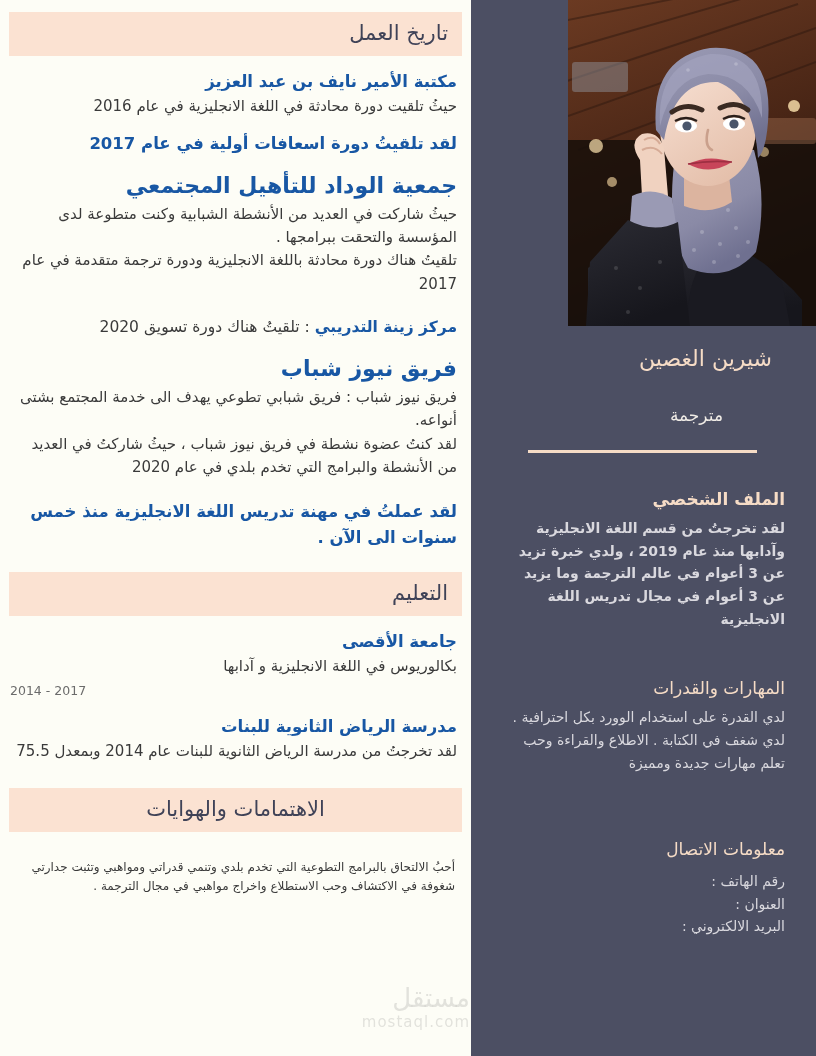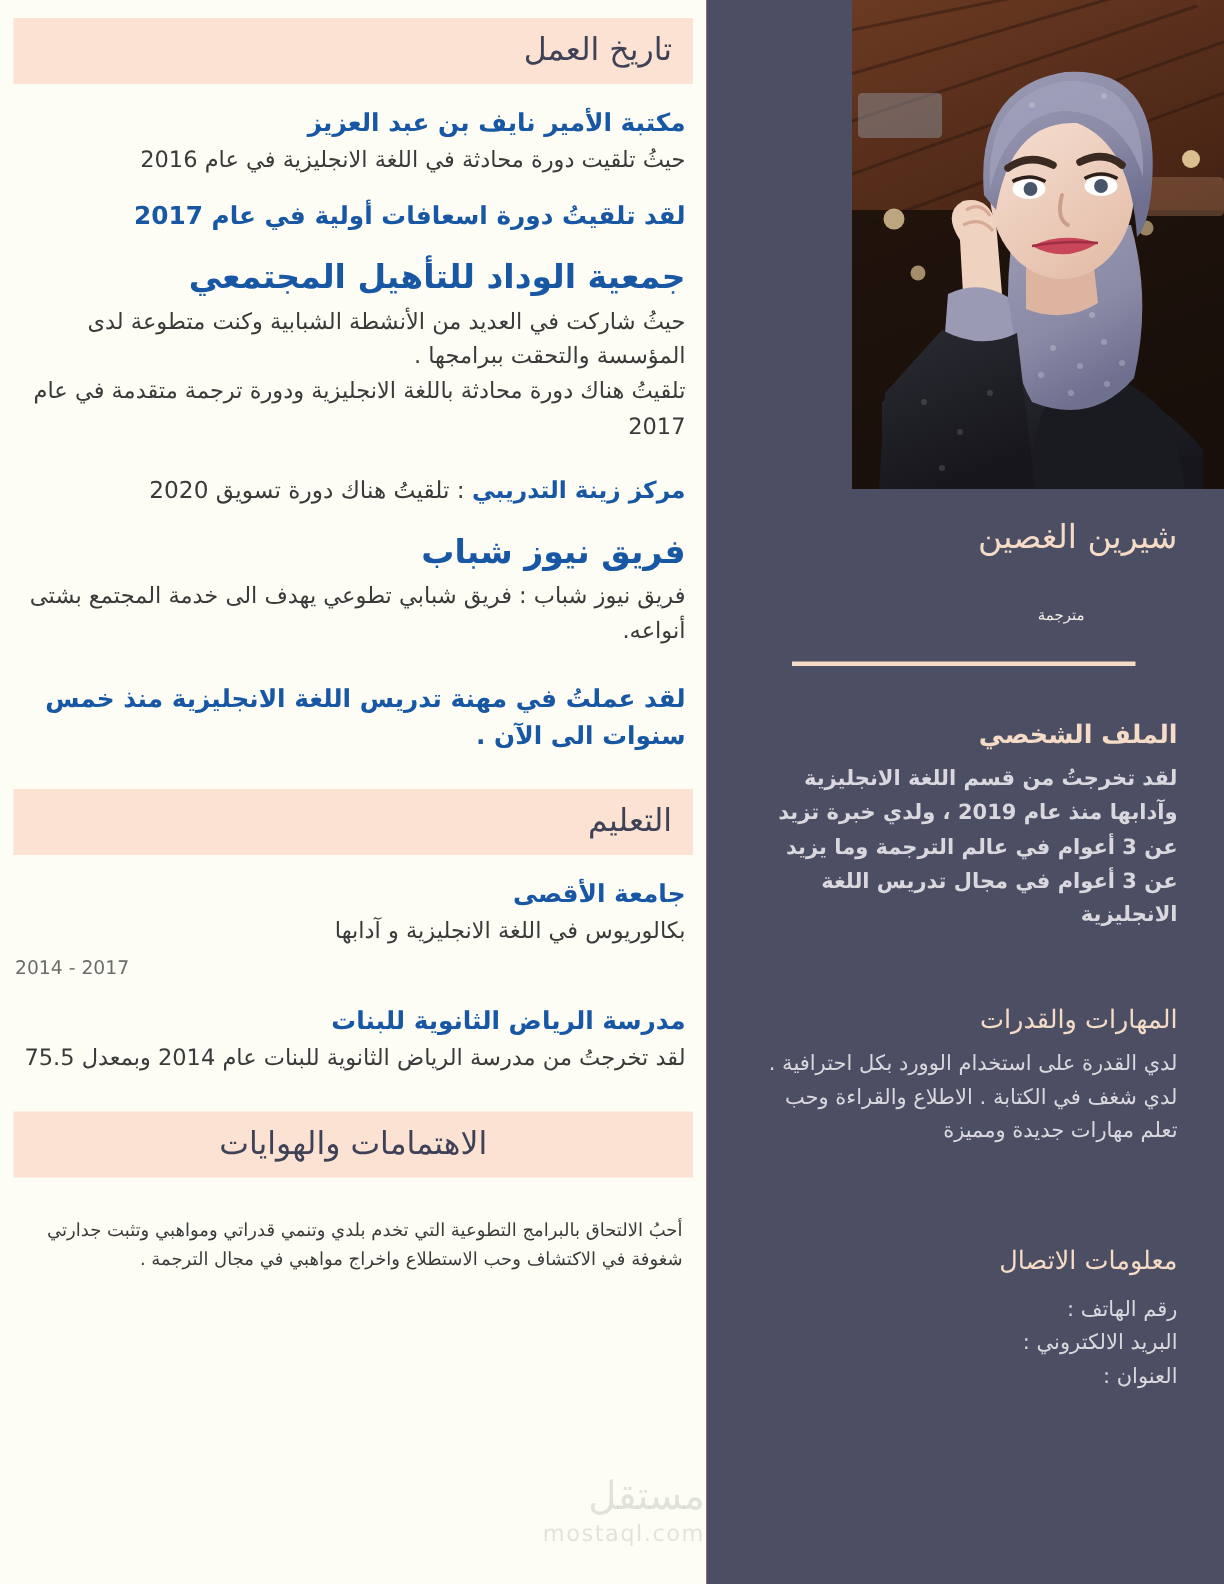--- a/index.html
+++ b/index.html
@@ -151,26 +151,26 @@
     right: 0;
     left: 0;
     padding: 0 31px 0 26px;
     box-sizing: border-box;
   }
 
   .sb-name {
     color: #f6dcc6;
     font-size: 22px;
     letter-spacing: 0.5px;
-    margin: 20px 0 0 0;
+    margin: 20px 13px 0 0;
     line-height: 1.2;
   }
   .sb-role {
     color: #f0ece6;
-    font-size: 10px;
+    font-size: 17px;
     letter-spacing: 1.6px;
     margin: 33px 62px 0 0;
     line-height: 1.2;
   }
   .sb-divider {
     height: 3px;
     background: #f6dcc6;
     margin: 24px 28px 0 31px;
   }
 
@@ -217,20 +217,21 @@
       <p class="entry-title lg">جمعية الوداد للتأهيل المجتمعي</p>
       <p class="entry-body">حيثُ شاركت في العديد من الأنشطة الشبابية وكنت متطوعة لدى المؤسسة والتحقت ببرامجها .</p>
       <p class="entry-body">تلقيتُ هناك دورة محادثة باللغة الانجليزية ودورة ترجمة متقدمة في عام 2017</p>
 
       <p class="entry-mixed">
         <span class="lead">مركز زينة التدريبي</span><span> : تلقيتُ هناك دورة تسويق 2020</span>
       </p>
 
       <p class="entry-title lg">فريق نيوز شباب</p>
       <p class="entry-body">فريق نيوز شباب : فريق شبابي تطوعي يهدف الى خدمة المجتمع بشتى أنواعه.</p>
+      <p class="entry-body">لقد كنتُ عضوة نشطة في فريق نيوز شباب ، حيثُ شاركتُ في العديد من الأنشطة والبرامج التي تخدم بلدي في عام 2020</p>
 
       <p class="entry-highlight">لقد عملتُ في مهنة تدريس اللغة الانجليزية منذ خمس سنوات الى الآن .</p>
     </div>
 
     <div style="height:22px"></div>
     <div class="section-bar bar-edu">التعليم</div>
 
     <div class="entry">
       <p class="entry-title">جامعة الأقصى</p>
       <p class="entry-body spaced">بكالوريوس في اللغة الانجليزية و آدابها</p>
@@ -360,19 +361,19 @@
 
       <div class="sb-block-skills">
         <div class="sb-heading">المهارات والقدرات</div>
         <p class="sb-text">لدي القدرة على استخدام الوورد بكل احترافية . لدي شغف في الكتابة . الاطلاع  والقراءة وحب تعلم مهارات جديدة ومميزة</p>
       </div>
 
       <div class="sb-block-contact">
         <div class="sb-heading">معلومات الاتصال</div>
         <div class="sb-text">
           <p class="sb-contact-line">رقم الهاتف :</p>
+          <p class="sb-contact-line">العنوان :</p>
           <p class="sb-contact-line">البريد الالكتروني :</p>
-          <p class="sb-contact-line">العنوان :</p>
         </div>
       </div>
     </div>
   </div>
 </div>
 
 </body></html>

